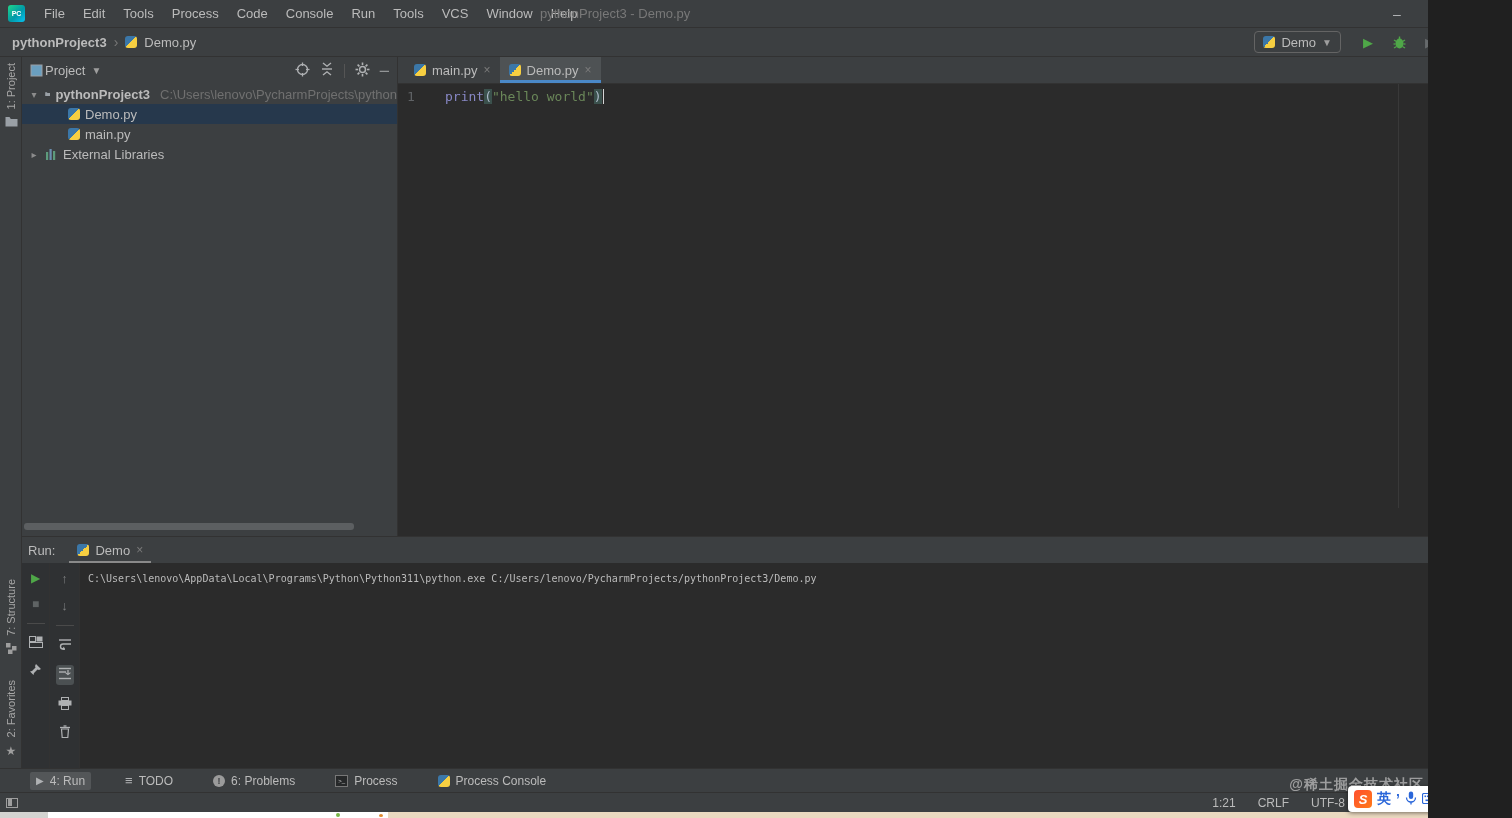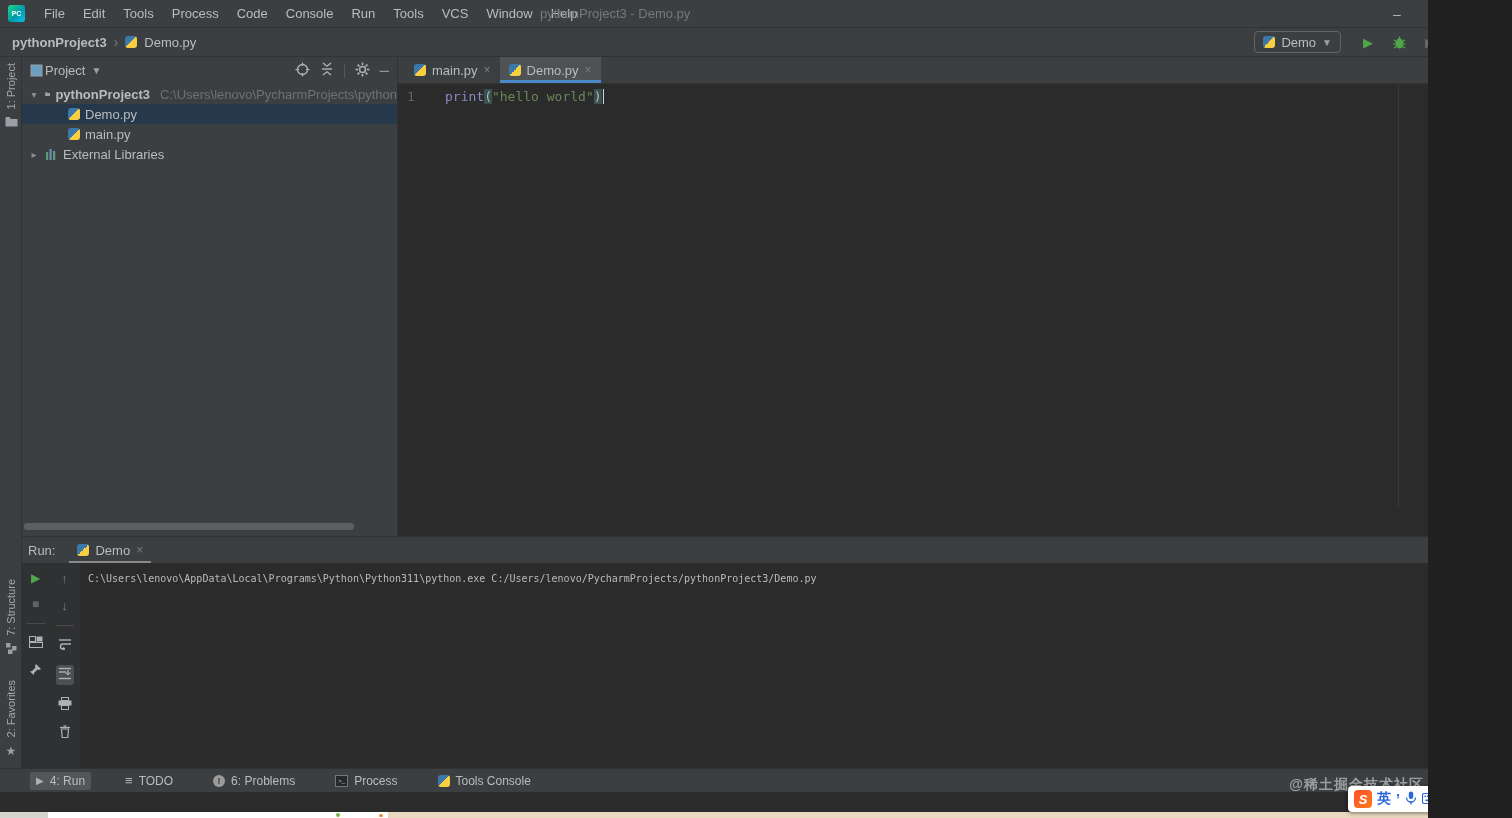--- a/index.html
+++ b/index.html
@@ -433,24 +433,32 @@
     <div class="bbitem">
       <span class="prob-circle">!</span>
       <span>6: Problems</span>
     </div>
     <div class="bbitem">
       <span class="term-ico">&gt;_</span>
       <span>Process</span>
     </div>
     <div class="bbitem">
       <span class="pyicon"></span>
-      <span>Tools Console</span>
-    </div>
-  </div>
-
+      <span>Process Console</span>
+    </div>
+  </div>
+
+  <div class="statusbar">
+    <span class="sb-toggle"></span>
+    <div class="sb-right">
+      <span>1:21</span>
+      <span>CRLF</span>
+      <span>UTF-8</span>
+    </div>
+  </div>
 
   <div class="watermark">@稀土掘金技术社区</div>
 
   <div class="imebar">
     <span class="sogou-s">S</span>
     <span class="ime-mode">英</span>
     <span class="ime-punct">’</span>
     <span>
       <svg width="12" height="14" viewBox="0 0 12 14">
           <rect x="3.8" y="0.5" width="4.4" height="7.5" rx="2.2" fill="#2a66d9"></rect>

